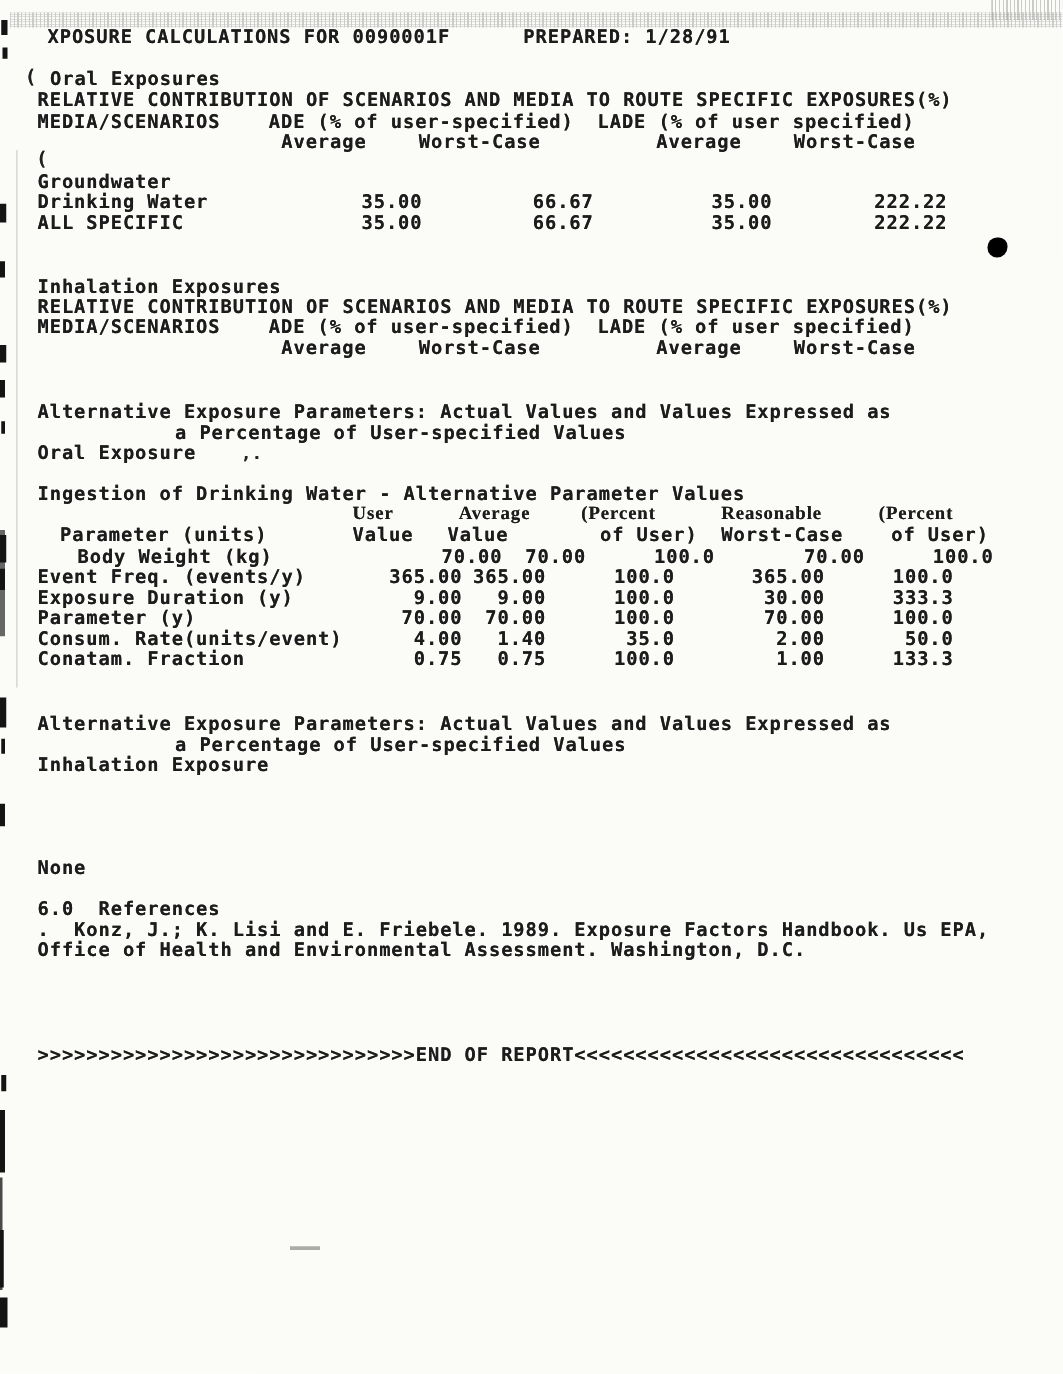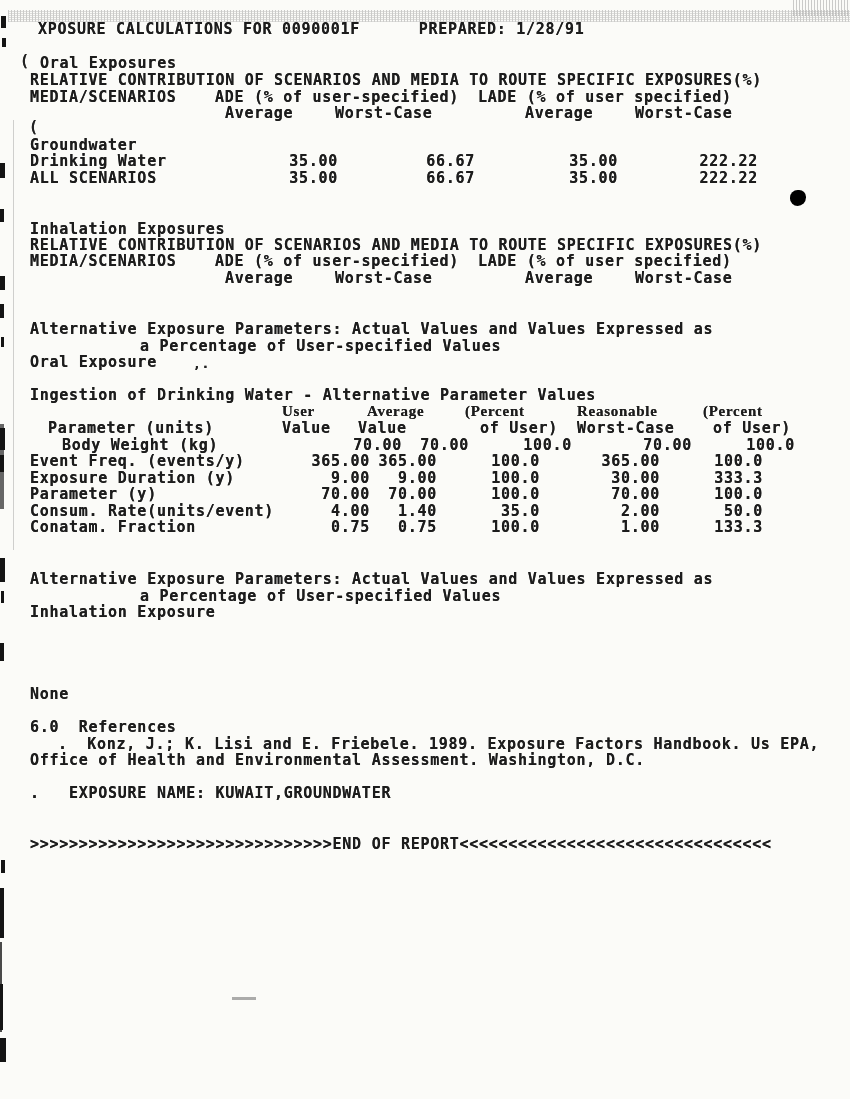--- a/index.html
+++ b/index.html
@@ -73,21 +73,21 @@
   .t-pr3{top:469px;}
   .t-pr4{top:485px;}
   .t-pr5{top:502px;}
   .t-pr6{top:518px;}
   .t-alt2a{top:570px;}
   .t-alt2b{top:587px;left:140px;}
   .t-inhexp{top:603px;}
   .t-notes{top:652px;}
   .t-none{top:685px;}
   .t-refh{top:718px;}
-  .t-ref1{top:735px;margin-left:28px;}
+  .t-ref1{top:735px;}
   .t-ref2{top:751px;}
   .t-expname{top:784px;}
   .t-eor{top:835px;}
   
   .artifact{position:absolute;background:#141414;}
   .a-topband{left:8px;top:10px;width:842px;height:12px;background:
      repeating-linear-gradient(90deg,#8a8a8a 0 1px,transparent 1px 3px),
      repeating-linear-gradient(0deg,#b5b5b5 0 1px,transparent 1px 2px);
      opacity:.42;}
   .a-corner{left:793px;top:0;width:57px;height:16px;background:
@@ -168,21 +168,21 @@
   </div>
   <div class="line t-gw">Groundwater</div>
   <div class="trow t-dw">
     <span class="rlabel">Drinking Water</span>
     <span class="gcell1">35.00</span>
     <span class="gcell2">66.67</span>
     <span class="gcell3">35.00</span>
     <span class="gcell4">222.22</span>
   </div>
   <div class="trow t-all">
-    <span class="rlabel">ALL SCENARIOS</span>
+    <span class="rlabel">ALL SPECIFIC</span>
     <span class="gcell1">35.00</span>
     <span class="gcell2">66.67</span>
     <span class="gcell3">35.00</span>
     <span class="gcell4">222.22</span>
   </div>
 
   <div class="line t-inh-title">Inhalation Exposures</div>
   <div class="line t-rel2">RELATIVE CONTRIBUTION OF SCENARIOS AND MEDIA TO ROUTE SPECIFIC EXPOSURES(%)</div>
   <div class="trow t-media2">
     <span class="rlabel">MEDIA/SCENARIOS</span>
@@ -267,17 +267,16 @@
 
   <div class="line t-alt2a">Alternative Exposure Parameters: Actual Values and Values Expressed as</div>
   <div class="line t-alt2b">a Percentage of User-specified Values</div>
   <div class="line t-inhexp">Inhalation Exposure</div>
 
   <div class="line t-none">None</div>
 
   <div class="line t-refh">6.0  References</div>
   <div class="line t-ref1">.  Konz, J.; K. Lisi and E. Friebele. 1989. Exposure Factors Handbook. Us EPA,</div>
   <div class="line t-ref2">Office of Health and Environmental Assessment. Washington, D.C.</div>
-  <div class="line t-expname">.   EXPOSURE NAME: KUWAIT,GROUNDWATER</div>
 
   <div class="line t-eor">&gt;&gt;&gt;&gt;&gt;&gt;&gt;&gt;&gt;&gt;&gt;&gt;&gt;&gt;&gt;&gt;&gt;&gt;&gt;&gt;&gt;&gt;&gt;&gt;&gt;&gt;&gt;&gt;&gt;&gt;&gt;END OF REPORT&lt;&lt;&lt;&lt;&lt;&lt;&lt;&lt;&lt;&lt;&lt;&lt;&lt;&lt;&lt;&lt;&lt;&lt;&lt;&lt;&lt;&lt;&lt;&lt;&lt;&lt;&lt;&lt;&lt;&lt;&lt;&lt;</div>
 
 </div>
 
 </body></html>

